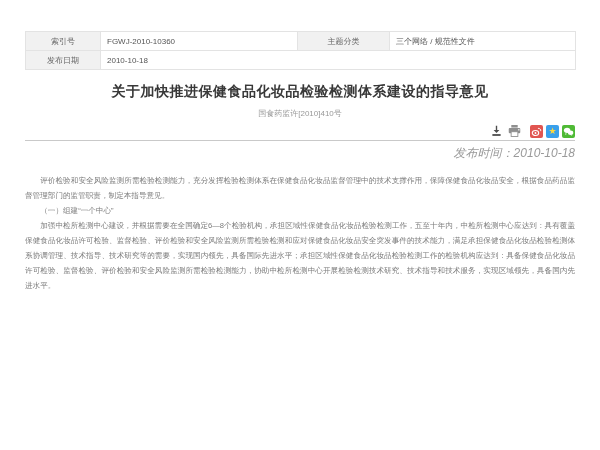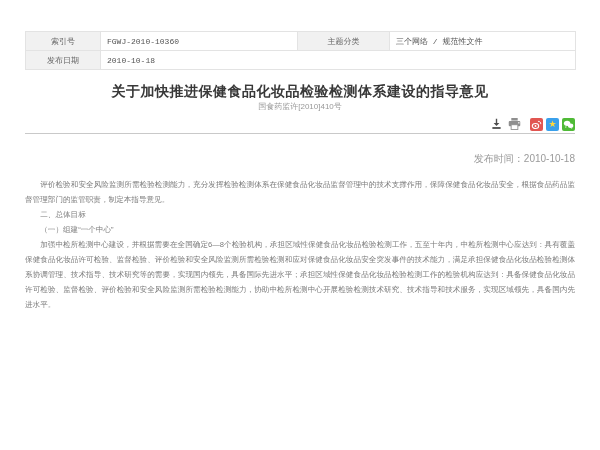--- a/index.html
+++ b/index.html
@@ -6,51 +6,51 @@
   html,body { background:#fff; }
   body {
     width:600px; height:450px;
     font-family:"Liberation Sans","DejaVu Sans",sans-serif;
     overflow:hidden;
   }
   .page { width:600px; height:450px; background:#ffffff; overflow:hidden; }
   .inner { padding:31px 25px 0 25px; }
 
   
-  table.meta { width:550px; border-collapse:collapse; table-layout:fixed;font-family:Liberation Mono, monospace; }
+  table.meta { width:550px; border-collapse:collapse; table-layout:fixed; }
   table.meta td {
     border:1px solid #e3e3e3; height:19px;
     font-size:8px; color:#555; padding:0 6px;
     overflow:hidden; white-space:nowrap;
   }
   table.meta td.lbl { background:#f1f1f1; text-align:center; color:#666; }
 
   
   .doc-title {
     margin-top:13px; text-align:center;
     font-size:14px; font-weight:bold; color:#383838; letter-spacing:0.5px;
   }
-  .doc-number { text-align:center; font-size:8px; color:#999; }
+  .doc-number { margin-top:7px; text-align:center; font-size:8px; color:#999; }
 
   
   .toolbar {
     margin-top:7px; height:15px;
     display:flex; justify-content:flex-end; align-items:center;
     border-bottom:1px solid #c9c9c9; padding-bottom:3px;
   }
   .tool-btn { display:inline-flex; align-items:center; justify-content:center;
     width:14px; height:13px; margin-left:4px; cursor:pointer; }
   .share-btn {
     width:13px; height:13px; margin-left:3px; border-radius:2px;
     display:inline-flex; align-items:center; justify-content:center; cursor:pointer;
   }
   .share-gap { width:6px; }
   .qzone-star { font-size:9px; line-height:1; color:#ffd83d; transform:translateY(-0.5px); }
 
-  .pub-time { margin-top:18px; text-align:right; font-size:10px; color:#9a9a9a; }
+  .pub-time { margin-top:4px; text-align:right; font-size:12px; color:#9a9a9a;font-style:italic; }
 
   
   .body-text {
     margin-top:11px; width:550px;
     font-size:7.6px; line-height:15px; color:#7b7b7b;
     text-align:justify;
   }
   .body-text p.indent { text-indent:2em; }
 </style>
 </head>
@@ -124,19 +124,18 @@
             <path d="M9.5 9.3l.6 1.4-1.9-.8z" fill="#ffffff"></path>
           </svg>
         </span>
       </span>
     </div>
 
     <div class="pub-time">发布时间：2010-10-18</div>
 
     <div class="body-text">
       <p class="indent">评价检验和安全风险监测所需检验检测能力，充分发挥检验检测体系在保健食品化妆品监督管理中的技术支撑作用，保障保健食品化妆品安全，根据食品药品监督管理部门的监管职责，制定本指导意见。</p>
-      <p class="indent">二、总体目标</p>
       <p class="indent">（一）组建“一个中心”</p>
       <p class="indent">加强中检所检测中心建设，并根据需要在全国确定6—8个检验机构，承担区域性保健食品化妆品检验检测工作，五至十年内，中检所检测中心应达到：具有覆盖保健食品化妆品许可检验、监督检验、评价检验和安全风险监测所需检验检测和应对保健食品化妆品安全突发事件的技术能力，满足承担保健食品化妆品检验检测体系协调管理、技术指导、技术研究等的需要，实现国内领先，具备国际先进水平；承担区域性保健食品化妆品检验检测工作的检验机构应达到：具备保健食品化妆品许可检验、监督检验、评价检验和安全风险监测所需检验检测能力，协助中检所检测中心开展检验检测技术研究、技术指导和技术服务，实现区域领先，具备国内先进水平。</p>
     </div>
 
   </div>
 </div>
 
 </body></html>

